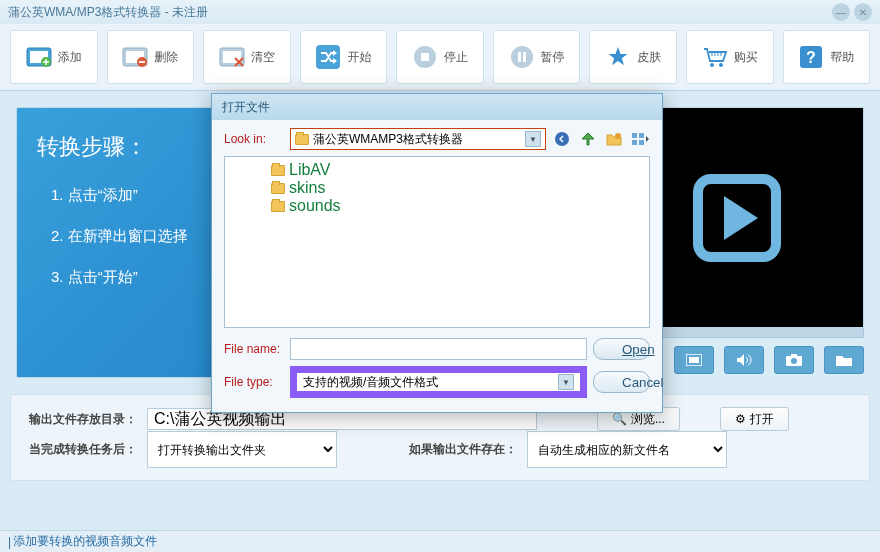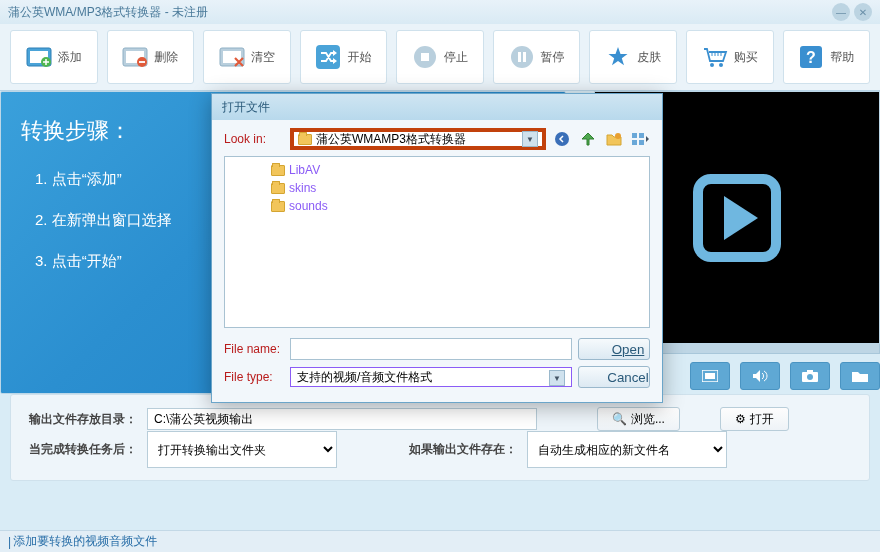--- a/index.html
+++ b/index.html
@@ -10,60 +10,60 @@
 .titlebar .title-text { flex: 1; }
 .titlebar .win-btn { width: 18px; height: 18px; border-radius: 50%; background: #bcd4e2; margin-left: 4px; display: flex; align-items: center; justify-content: center; font-size: 10px; color: #6a8fa8; cursor: pointer; }
 
 
 .toolbar-wrap { padding: 6px 10px; background: #eaf3f9; border-bottom: 1px solid #b8d4e6; }
 .toolbar { display: flex; gap: 9px; border-radius: 17px; }
 .tb-btn { flex: 1; height: 54px; background: #fff; border: 1px solid #cfe1ec; border-radius: 3px; display: flex; align-items: center; justify-content: center; gap: 6px; cursor: pointer; font-size: 12px; color: #555; }
 .tb-icon { width: 26px; height: 20px; display: flex; align-items: center; justify-content: center; }
 
 
-.main { display: flex; padding: 0; gap: 28px; height: 303px; }
+.main { display: flex; padding: 16px; gap: 28px; height: 303px; }
 .left-panel { width: 566px; background: linear-gradient(135deg, #3aa0db 0%, #2b8fd0 40%, #1d7fc5 100%); border: 1px solid #bcd7e8; border-radius: 2px; padding: 24px 20px; color: #fff; position: relative; overflow: hidden; }
 .left-panel h2 { font-size: 22px; font-weight: normal; margin-bottom: 24px; }
 .left-panel .step { font-size: 15px; margin: 22px 0 22px 14px; }
 .right-panel { flex: 1; display: flex; flex-direction: column; }
 .preview { flex: 1; background: #000; border: 1px solid #bcd7e8; display: flex; align-items: center; justify-content: center; }
 .play-circ { width: 88px; height: 88px; border: 10px solid #6fb7e0; border-radius: 18px; display: flex; align-items: center; justify-content: center; background: #000; }
 .play-tri { width: 0; height: 0; border-left: 34px solid #6fb7e0; border-top: 22px solid transparent; border-bottom: 22px solid transparent; margin-left: 8px; }
 .preview-stub { height: 10px; background: #bed6e5; border: 1px solid #a8c7da; border-top: none; }
 .preview-tools { height: 32px; display: flex; gap: 10px; justify-content: flex-end; margin-top: 8px; }
 .pv-btn { width: 40px; height: 28px; background: #5fa8d4; border: 1px solid #4a94c2; border-radius: 3px; display: flex; align-items: center; justify-content: center; cursor: pointer; color: #fff; }
 
 
 .bottom { margin: 0 10px 10px; padding: 12px 18px; background: #eef5fa; border: 1px solid #cfe1ec; border-radius: 3px; font-size: 12px; color: #555; }
 .brow { display: flex; align-items: center; margin-bottom: 0; gap: 10px; }
 .brow:last-child { margin-bottom: 0; }
 .blabel { min-width: 104px; text-align: right; font-weight: bold; color: #444; }
-.binput { flex: 1; height: 22px; border: 1px solid #b8cdd9; background: #fff; padding: 0 6px; font-size: 12px; }
+.binput { flex: 1; height: 22px; border: 1px solid #b8cdd9; background: #fff; padding: 0 6px; font-size: 16px; }
 .bbtn { height: 24px; padding: 0 14px; background: linear-gradient(#fdfdfd,#eef3f7); border: 1px solid #b8cdd9; border-radius: 3px; cursor: pointer; font-size: 12px; display: flex; align-items: center; gap: 4px; }
 .bselect { height: 37px; border: 1px solid #b8cdd9; background: #fff; padding: 0 6px; font-size: 12px; min-width: 160px; }
 
 
 .statusbar { position: absolute; bottom: 0; left: 0; right: 0; height: 22px; background: #e3eef6; border-top: 1px solid #c3d8e6; padding: 0 8px; font-size: 12px; color: #2a6fa8; display: flex; align-items: center; }
 
 
 .dialog { position: absolute; left: 211px; top: 93px; width: 452px; background: #f2f7fb; border: 1px solid #6ba5c9; box-shadow: 0 4px 20px rgba(0,0,0,0.3); font-size: 12px; }
 .dlg-title { height: 26px; background: linear-gradient(#cfe5f2,#b8d9ec); color: #2a5a7a; padding: 0 10px; display: flex; align-items: center; font-size: 12px; }
 .dlg-body { padding: 8px 12px 14px; }
 .dlg-row { display: flex; align-items: center; gap: 6px; margin-bottom: 6px; }
 .dlg-lab { width: 60px; text-align: left; color: #b91c1c; }
-.lookin { flex: 1; height: 22px; border: 4px solid #c2410c; background: #fff; display: flex; align-items: center; padding: 0 4px; gap: 4px; }
+.lookin { flex: 1; height: 22px; border: 1px solid #c2410c; background: #fff; display: flex; align-items: center; padding: 0 4px; gap: 4px; }
 .lookin-dd { width: 16px; height: 16px; background: #d0e2ee; border: 1px solid #9ab8cc; display:flex;align-items:center;justify-content:center;font-size:8px;color:#456; }
 .nav-ico { width: 20px; height: 20px; display: flex; align-items: center; justify-content: center; cursor: pointer; border-radius:2px; }
 .file-list { height: 172px; border: 1px solid #a8c2d2; background: #fff; padding: 4px 6px; overflow: auto; margin-bottom: 10px; }
-.f-item { display: flex; align-items: center; gap: 4px; height: 18px; font-size: 12px; color: #8b5cf6; cursor: pointer; padding-left: 40px; }
+.f-item { display: flex; align-items: center; gap: 4px; height: 18px; font-size: 16px; color: #15803d; cursor: pointer; padding-left: 40px; }
 .folder-ico { width: 14px; height: 11px; background: #f2c55a; border: 1px solid #d4a532; border-radius: 1px; position: relative; }
 .folder-ico::before { content:''; position:absolute; top:-3px; left:0; width:6px; height:3px; background:#f2c55a; border:1px solid #d4a532; border-bottom:none; border-radius:1px 1px 0 0; }
 .dlg-input { flex: 1; height: 22px; border: 1px solid #a8c2d2; background: #fff; padding: 0 6px; }
-.dlg-select { flex: 1; height: 20px; border: 1px solid #8b5cf6; background: #fff; padding: 0 6px; display:flex; align-items:flex-end; justify-content:space-between; }
-.dlg-btn { width: 72px; height: 22px; background: linear-gradient(#f6fafc,#dce9f2); border: 1px solid #9ab8cc; border-radius: 3px; cursor: pointer; color: #2a5a7a; padding-left: 28px; }
+.dlg-select { flex: 1; height: 32px; border: 7px solid #8b5cf6; background: #fff; padding: 0 6px; display:flex; align-items:center; justify-content:space-between; }
+.dlg-btn { width: 57px; height: 22px; background: linear-gradient(#f6fafc,#dce9f2); border: 1px solid #9ab8cc; border-radius: 10px; cursor: pointer; color: #2a5a7a; padding-left: 28px; }
 .dlg-btn.primary { text-decoration: underline; }
 
 svg { display: block; }
 </style>
 </head>
 <body>
 
 <div class="titlebar">
   <span class="title-text">蒲公英WMA/MP3格式转换器 - 未注册</span>
   <div class="win-btn">—</div>

